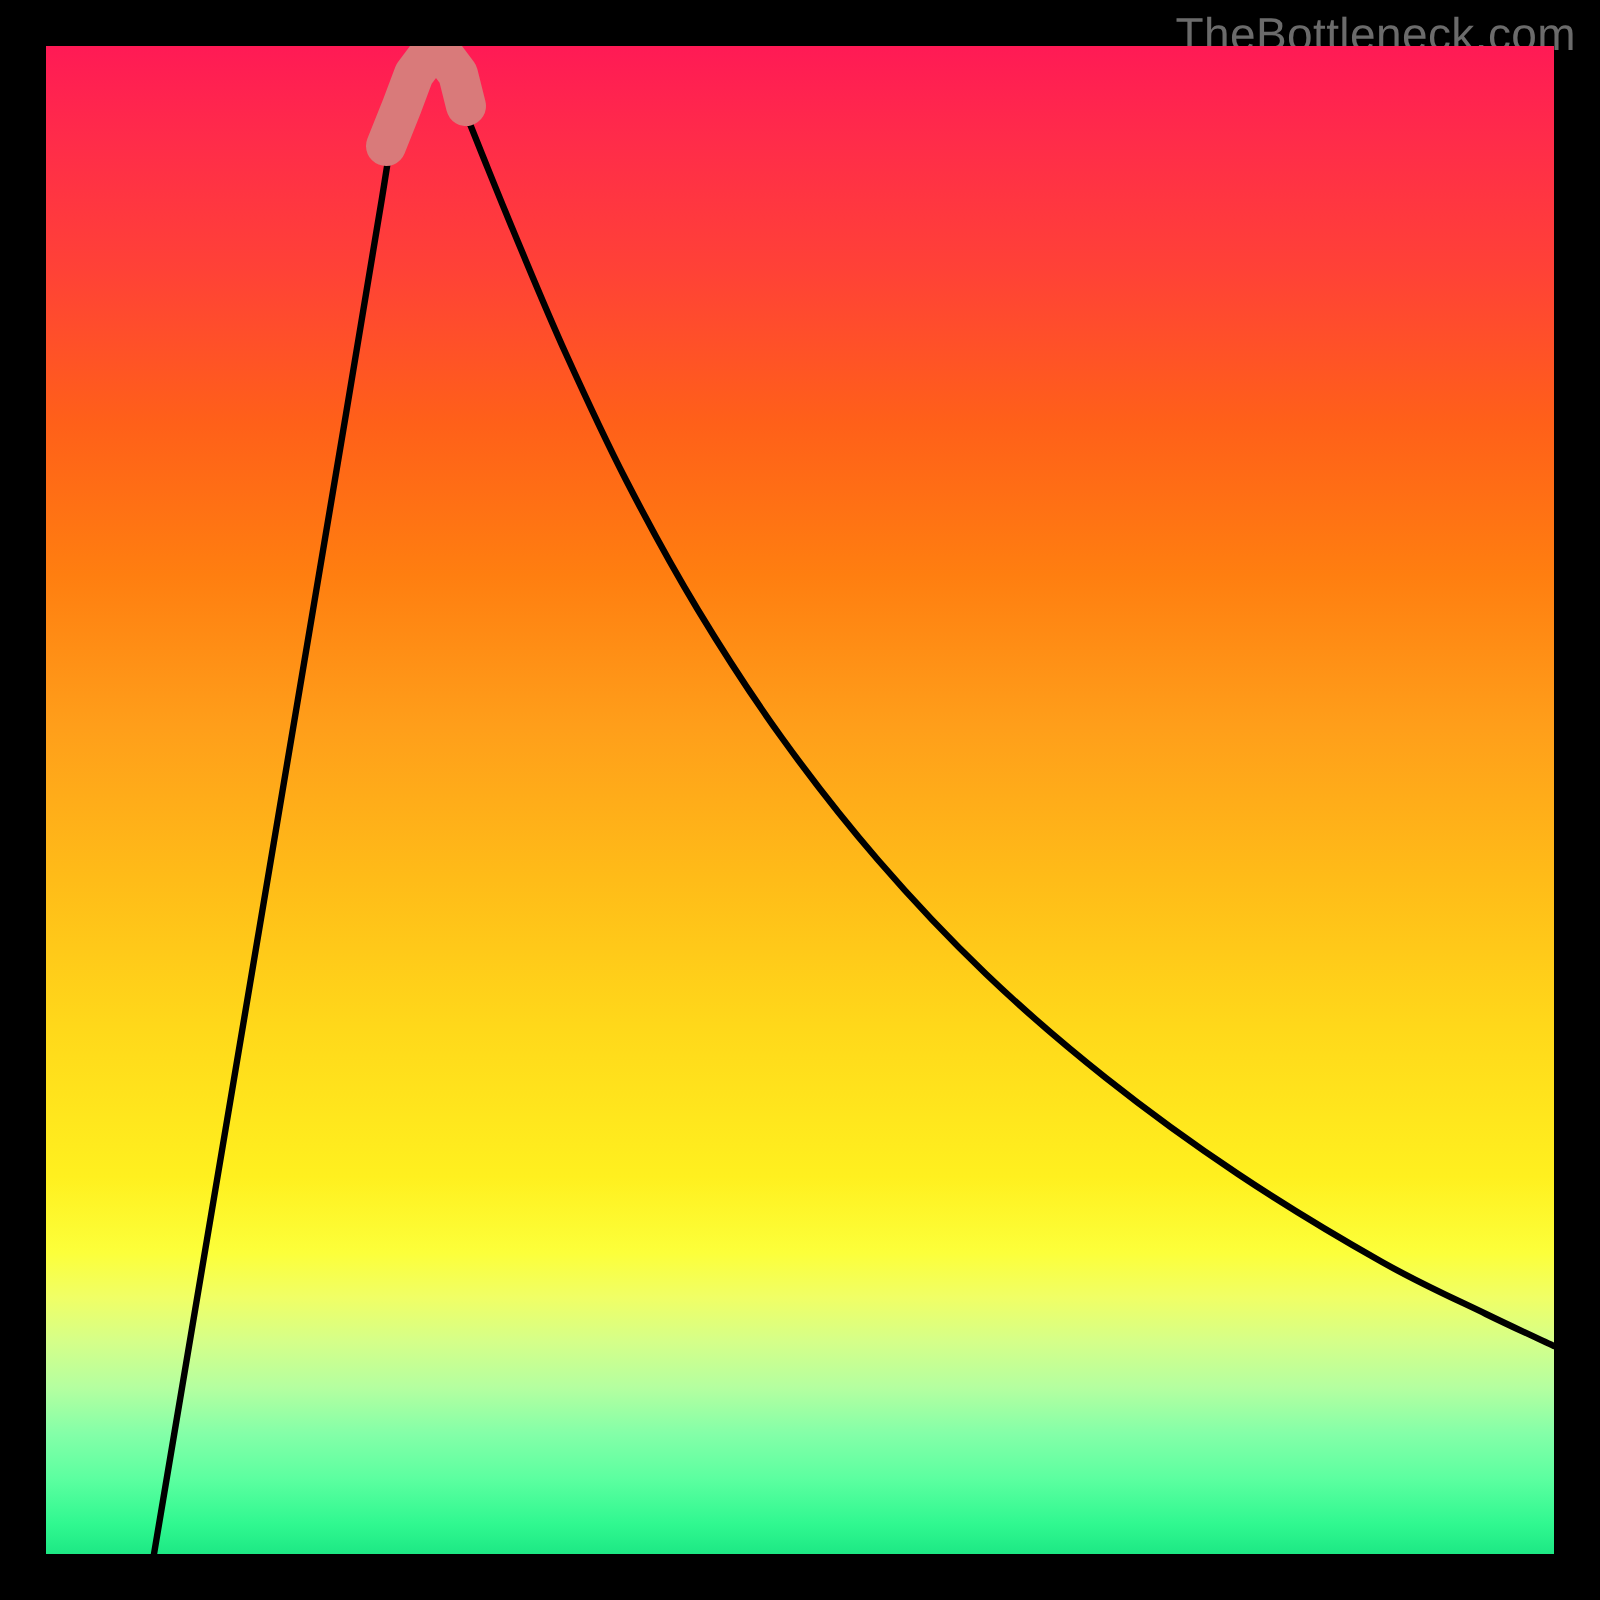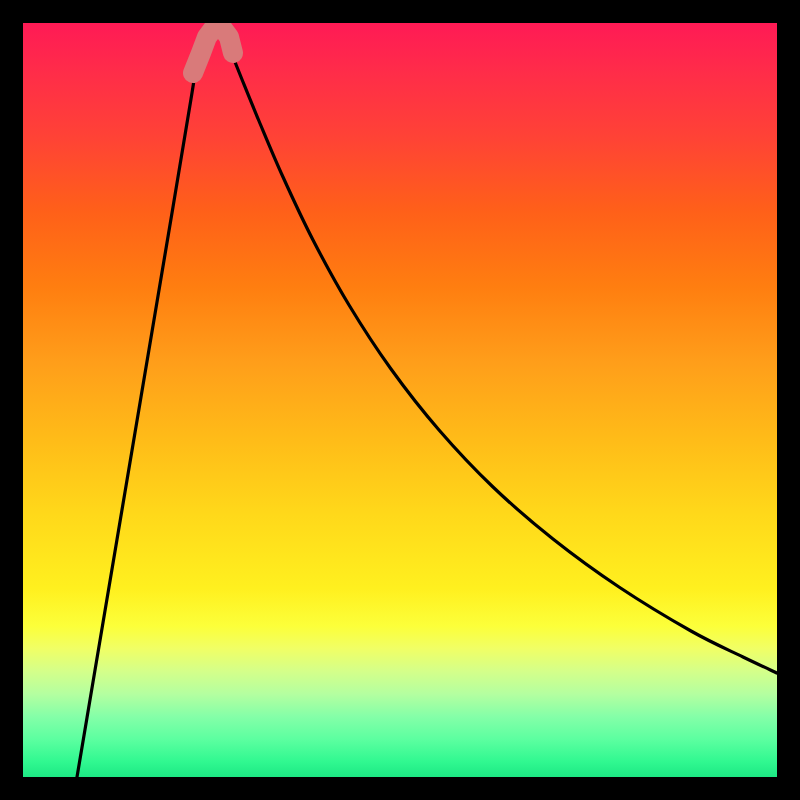--- a/index.html
+++ b/index.html
@@ -61,20 +61,21 @@
   svg.curves {
     position: absolute;
     inset: 0;
   }
 </style>
 </head>
 <body>
 
 <div class="frame">
 
+  <div class="watermark">TheBottleneck.com</div>
 
   <div class="plot">
     <div class="gradient"></div>
 
     <svg class="curves" viewBox="0 0 754 754" preserveAspectRatio="none">
       <path id="left-curve" fill="none" stroke="#000000" stroke-width="3.2" stroke-linecap="round" d="M 54 754 C 56.666666666666664 738.1666666666666, 64.66666666666667 690.6666666666666, 70 659 C 75.33333333333333 627.3333333333334, 80.66666666666667 595.6666666666666, 86 564 C 91.33333333333333 532.3333333333334, 96.66666666666667 500.6666666666667, 102 469 C 107.33333333333333 437.3333333333333, 112.66666666666667 405.6666666666667, 118 374 C 123.33333333333333 342.3333333333333, 128.66666666666666 310.6666666666667, 134 279 C 139.33333333333334 247.33333333333334, 145.66666666666666 209.83333333333334, 150 184 C 154.33333333333334 158.16666666666666, 157 142, 160 124 C 163 106, 165.66666666666666 90, 168 76 C 170.33333333333334 62, 172.16666666666666 48.666666666666664, 174 40 C 175.83333333333334 31.333333333333336, 177.5 28.333333333333332, 179 24 C 180.5 19.666666666666668, 181.83333333333334 17.333333333333332, 183 14 C 184.16666666666666 10.666666666666666, 185.5 5.666666666666667, 186 4"></path>
       <path id="right-curve" fill="none" stroke="#000000" stroke-width="3.2" stroke-linecap="round" d="M 198 4 C 199.33333333333334 7.333333333333334, 202.66666666666666 15.666666666666666, 206 24 C 209.33333333333334 32.333333333333336, 213 41.666666666666664, 218 54 C 223 66.33333333333333, 229 81.33333333333333, 236 98 C 243 114.66666666666667, 251 134.16666666666666, 260 154 C 269 173.83333333333334, 279 195.66666666666666, 290 217 C 301 238.33333333333334, 313 260.5, 326 282 C 339 303.5, 353 325.1666666666667, 368 346 C 383 366.8333333333333, 399 387.3333333333333, 416 407 C 433 426.6666666666667, 451 445.8333333333333, 470 464 C 489 482.1666666666667, 509 499.3333333333333, 530 516 C 551 532.6666666666666, 573 548.6666666666666, 596 564 C 619 579.3333333333334, 647.3333333333334 596.3333333333334, 668 608 C 688.6666666666666 619.6666666666666, 705.6666666666666 627, 720 634 C 734.3333333333334 641, 748.3333333333334 647.3333333333334, 754 650"></path>
       <path id="marker-path" fill="none" stroke="#d97a7a" stroke-width="20" stroke-linecap="round" stroke-linejoin="round" d="M 170 50 L 178 30 L 184 14 L 190 6 L 194 4 L 200 6 L 206 14 L 210 30"></path>
     </svg>
   </div>

